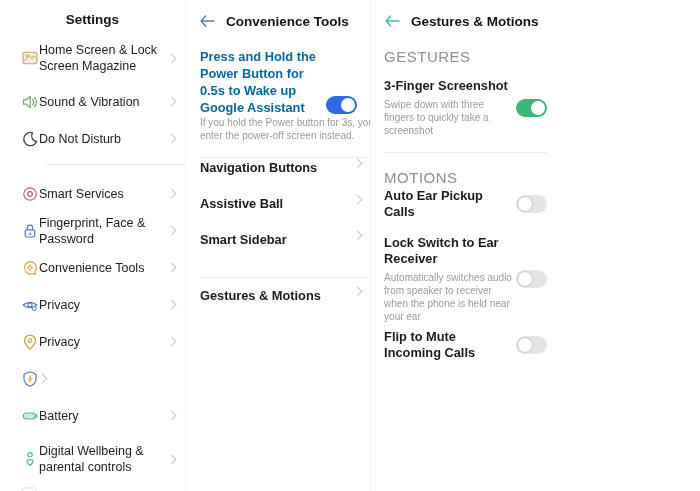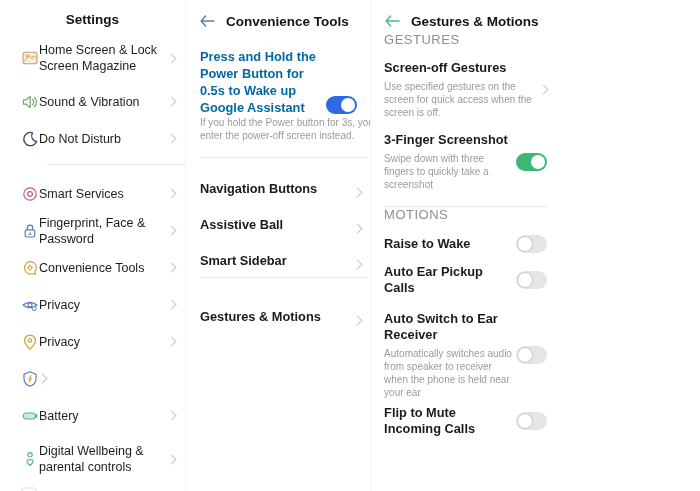--- a/index.html
+++ b/index.html
@@ -40,26 +40,26 @@
     border-radius:4px; opacity:.6; }
 
   
   .assistant { padding:16px 8px 0 14px; }
   .assistant-row { display:flex; align-items:flex-end; }
   .assistant-title { width:188px; font-weight:bold; font-size:12.8px; color:#0369a1; line-height:17px; }
   .assistant-row .toggle { margin:0 5px 2px 0; }
   .assistant-desc { font-size:10px; color:#9b9b9b; line-height:13px; width:196px; }
   .m-div1 { margin:15px 2px 2px 14px; }
   .m-div2 { margin:9px 2px 10px 14px; }
-  .m-row { display:flex; align-items:flex-end; min-height:36px; padding:0 9px 0 14px; cursor:pointer; }
+  .m-row { display:flex; align-items:flex-start; min-height:36px; padding:0 9px 0 14px; cursor:pointer; }
   .m-row .lbl { flex:1; font-weight:bold; font-size:12.8px; color:#1b1b1b; }
 
   
   .r-body { padding:0 9px 0 13px; }
-  .section-label { font-size:13px; color:#8f8f8f; letter-spacing:.5px; }
+  .section-label { margin-top:16px; font-size:15px; color:#8f8f8f; letter-spacing:.5px; }
   .r-item { display:flex; align-items:center; margin-top:13px; cursor:pointer; }
   .r-text { flex:1; }
   .r-title { font-weight:bold; font-size:12.8px; color:#1b1b1b; line-height:16px; }
   .r-desc { margin-top:4px; font-size:10px; color:#9b9b9b; line-height:13px; max-width:180px; }
   .r-row { display:flex; align-items:center; min-height:36px; cursor:pointer; }
   .r-row .r-title { flex:1; }
   .r-div { margin-top:15px; }
   .mt4 { margin-top:4px; }
 </style>
 </head>
@@ -249,59 +249,46 @@
         <svg width="15" height="12" viewBox="0 0 15 12">
             <path d="M5.6 1 L1.2 6 L5.6 11 M1.2 6 H14" stroke="#4cb896" stroke-width="1.5" fill="none" stroke-linecap="round" stroke-linejoin="round"></path>
           </svg>
       </span>
       <span class="htitle">Gestures &amp; Motions</span>
     </div>
 
     <div class="r-body">
       <div class="section-label">GESTURES</div>
 
-      <div class="r-item">
-        <div class="r-text">
-          <div class="r-title">Screen-off Gestures</div>
-          <div class="r-desc">Use specified gestures on the screen for quick access when the screen is off.</div>
-        </div>
-        <span class="chev"></span>
-      </div>
 
       <div class="r-item">
         <div class="r-text">
           <div class="r-title">3-Finger Screenshot</div>
           <div class="r-desc">Swipe down with three fingers to quickly take a screenshot</div>
         </div>
         <div class="toggle on-green">
             <div class="knob"></div>
           </div>
       </div>
 
       <div class="divider r-div"></div>
 
       <div class="section-label">MOTIONS</div>
 
-      <div class="r-row mt4">
-        <div class="r-title">Raise to Wake</div>
-        <div class="toggle off">
-            <div class="knob"></div>
-          </div>
-      </div>
 
       <div class="r-row">
         <div class="r-title">Auto Ear Pickup Calls</div>
         <div class="toggle off">
             <div class="knob"></div>
           </div>
       </div>
 
       <div class="r-item">
         <div class="r-text">
-          <div class="r-title">Auto Switch to Ear Receiver</div>
+          <div class="r-title">Lock Switch to Ear Receiver</div>
           <div class="r-desc">Automatically switches audio from speaker to receiver when the phone is held near your ear</div>
         </div>
         <div class="toggle off">
             <div class="knob"></div>
           </div>
       </div>
 
       <div class="r-row mt4">
         <div class="r-title">Flip to Mute Incoming Calls</div>
         <div class="toggle off">

